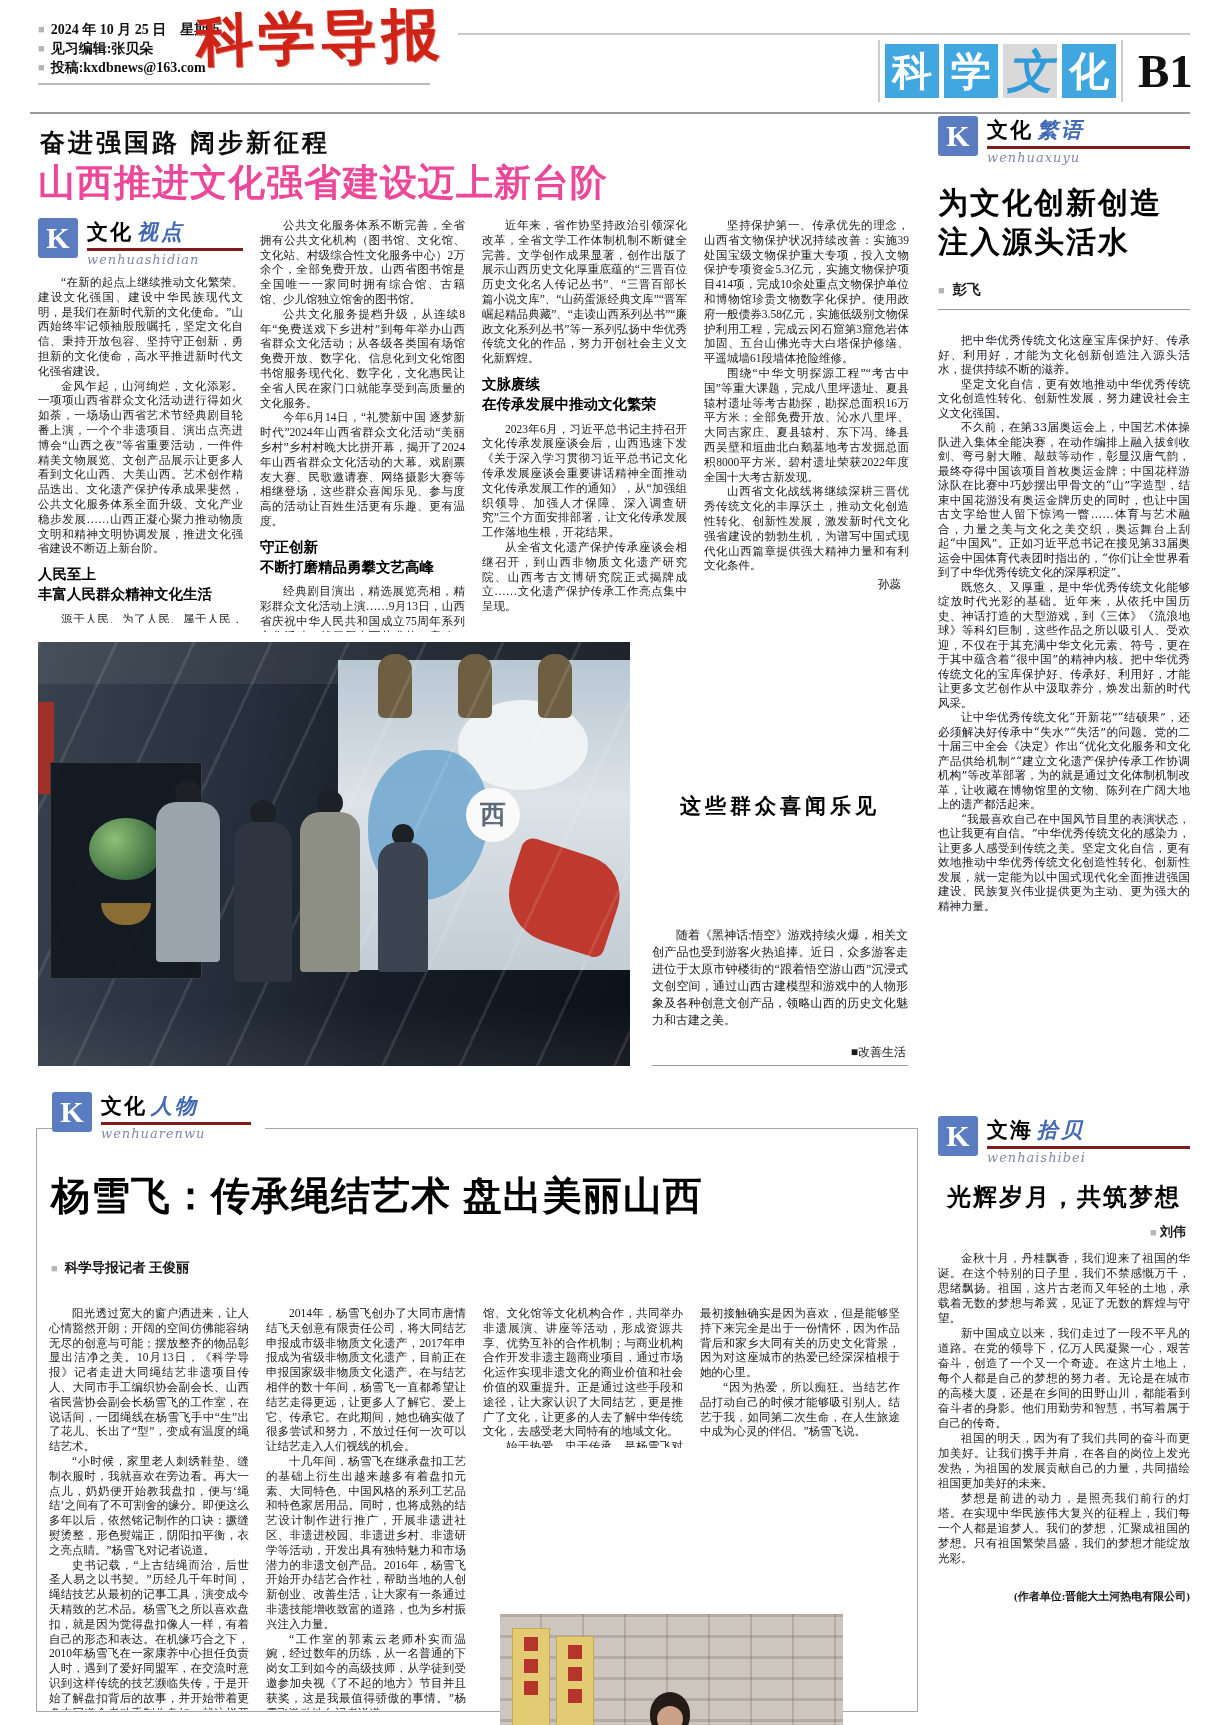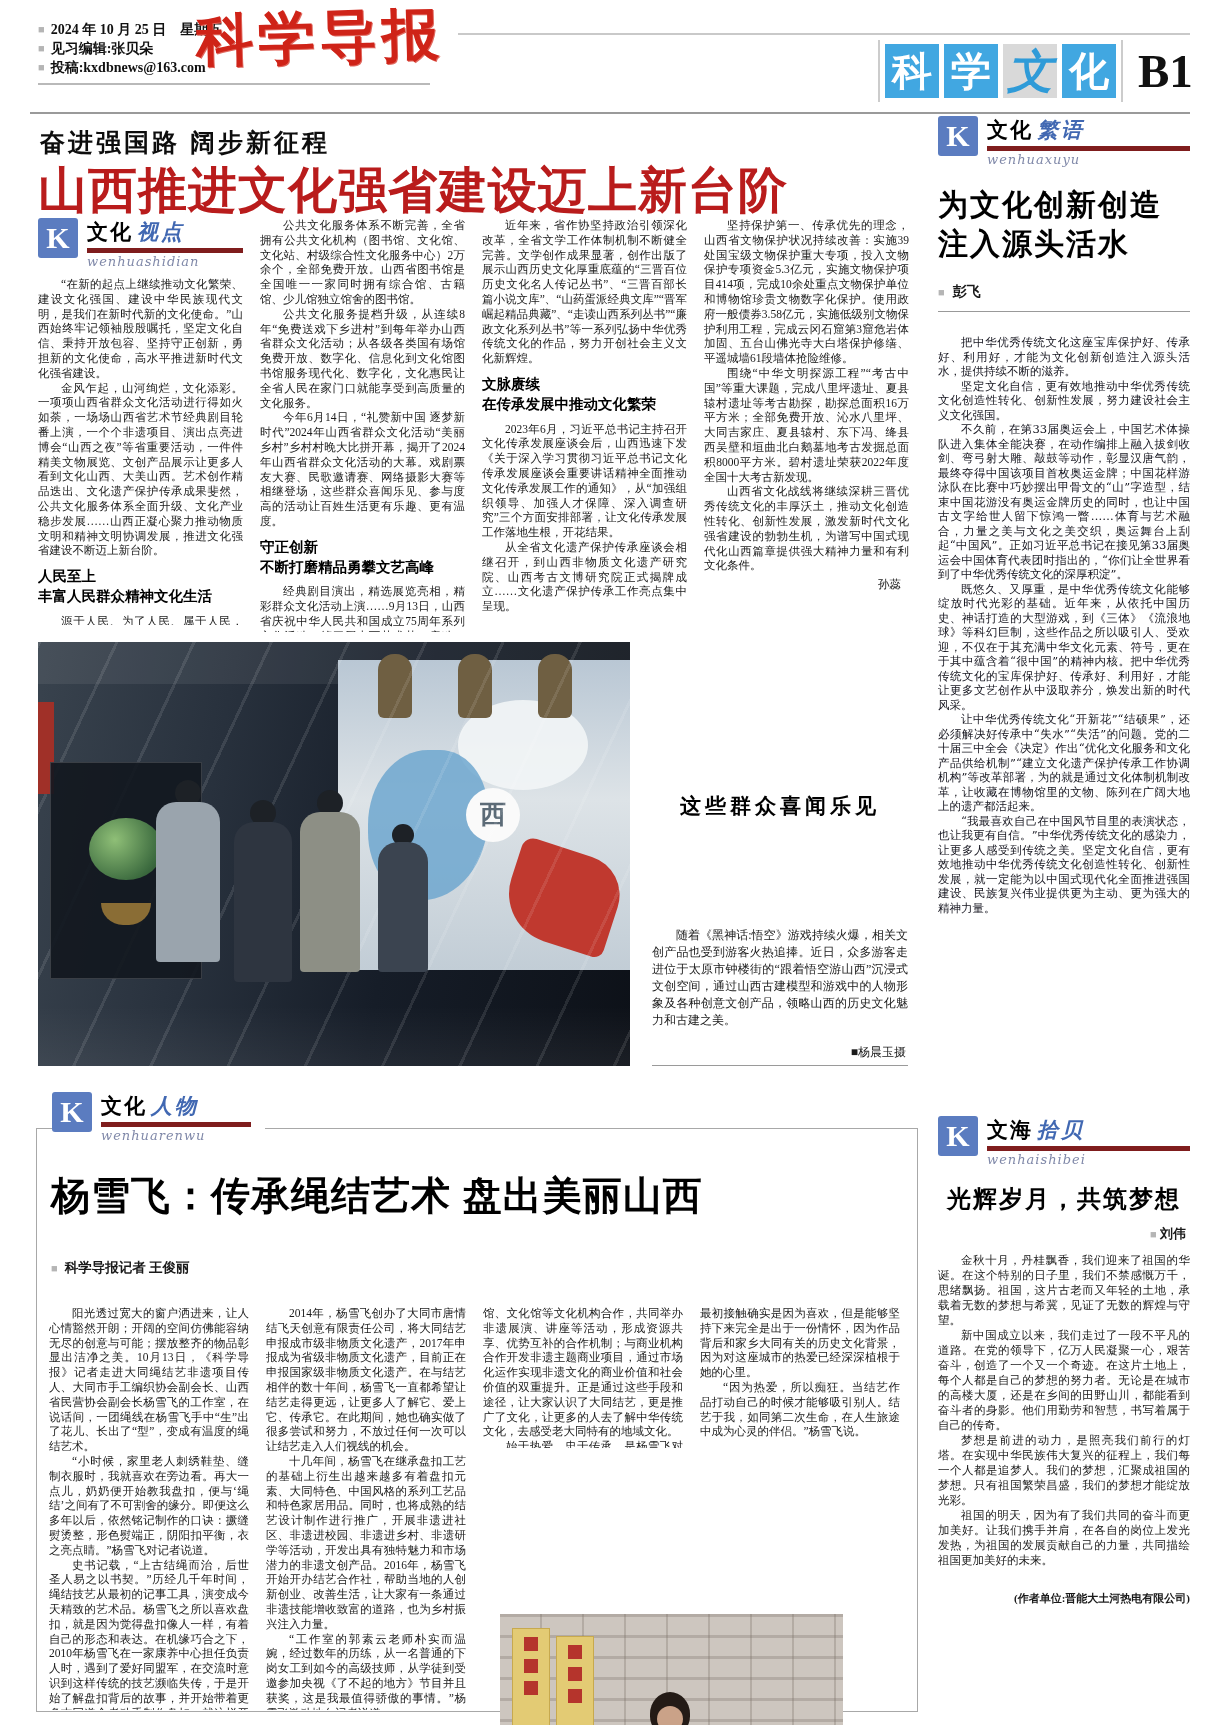--- a/index.html
+++ b/index.html
@@ -21,36 +21,36 @@
          text-align:center;font-family:"Liberation Sans",sans-serif;}
   .bchar.script{background:#d9d9d9;color:#2f9bd8;font-family:"DejaVu Serif",serif;font-style:italic;font-size:46px;}
   .pageno{font-size:47px;font-weight:bold;color:#111;font-family:"Liberation Serif",serif;margin-left:10px;}
   .hdrule{left:30px;top:112px;width:1160px;height:2px;background:#9a9a9a;}
 
   
   .taghdr{display:flex;gap:9px;align-items:flex-start;background:#fff;}
   .kbox{width:40px;height:40px;background:#5b7cc0;border-radius:3px;color:#fff;text-align:center;
         font-size:30px;line-height:40px;font-weight:bold;font-family:"Liberation Serif",serif;flex:0 0 auto;}
   .tagr{flex:1;}
-  .tagrow{display:flex;align-items:baseline;gap:4px;border-bottom:5px solid #7f1d1d;padding-bottom:2px;}
+  .tagrow{display:flex;align-items:baseline;gap:4px;border-bottom:3px solid #7f1d1d;padding-bottom:2px;}
   .tagblack{font-size:21px;font-weight:bold;color:#000;font-family:"Liberation Sans",sans-serif;letter-spacing:2px;}
   .tagscript{font-size:21px;font-weight:bold;font-style:italic;color:#4168b2;font-family:"DejaVu Serif",serif;letter-spacing:3px;}
   .pinyin{font-size:13px;font-style:italic;color:#8089a9;font-family:"DejaVu Serif",serif;letter-spacing:1px;padding-top:1px;}
 
   
   .para{font-size:11.5px;line-height:14.8px;text-align:justify;text-indent:2em;margin:0;color:#1a1a1a;}
   .para.noind{text-indent:0;}
   .para.auth{text-align:right;text-indent:0;padding-right:8px;margin-top:4px;}
   h4.sub{font-family:"Liberation Sans",sans-serif;font-size:14.5px;line-height:1.4;font-weight:bold;color:#000;
          margin:8px 0 7px;white-space:pre-line;}
   .cols{display:flex;gap:17px;}
   .col{width:205px;overflow:hidden;}
 
   .kicker{left:40px;top:126px;font-size:25px;font-weight:bold;color:#0d0d0d;letter-spacing:3px;}
-  .bigtitle{left:38px;top:158px;width:872px;font-size:49px;font-weight:bold;color:#b91c1c;letter-spacing:1px;}
+  .bigtitle{left:38px;top:158px;width:872px;font-size:37px;font-weight:bold;color:#ec4899;letter-spacing:1px;}
   .topcols{left:38px;top:218px;width:872px;height:414px;}
   .colbody{overflow:hidden;}
 
   
   .photo1{left:38px;top:642px;width:592px;height:424px;overflow:hidden;
           background:linear-gradient(100deg,#39434e 0%,#28313d 30%,#161d28 60%,#0d1118 100%);}
   .glass{position:absolute;inset:0;background:repeating-linear-gradient(115deg,rgba(255,255,255,.10) 0 3px,transparent 3px 70px);}
   .ceil{position:absolute;left:0;top:0;width:100%;height:42px;background:rgba(255,255,255,.07);}
   .case{position:absolute;left:12px;top:120px;width:150px;height:215px;background:rgba(18,24,32,.92);border:1px solid rgba(255,255,255,.16);}
   .artifact{position:absolute;left:38px;top:55px;width:74px;height:62px;border-radius:50%;
@@ -218,21 +218,21 @@
     <div class="person" style="left:340px;top:182px;">
       <div class="phead" style="width:22px;height:22px;"></div>
         <div class="pbody" style="background:#3b4450;width:50px;height:130px;"></div>
     </div>
     <div class="floor"></div>
   </div>
 
   <div class="abs cap1">
     <div class="cap1-title sans">这些群众喜闻乐见</div>
     <p class="cap1-text">随着《黑神话:悟空》游戏持续火爆，相关文创产品也受到游客火热追捧。近日，众多游客走进位于太原市钟楼街的“跟着悟空游山西”沉浸式文创空间，通过山西古建模型和游戏中的人物形象及各种创意文创产品，领略山西的历史文化魅力和古建之美。</p>
-    <div class="cap1-credit">■杨晨玉摄</div>
+    <div class="cap1-credit">■改善生活</div>
   </div>
 
   <div class="abs pbox">
     <div class="ptitle sans">杨雪飞：传承绳结艺术  盘出美丽山西</div>
     <div class="pby">
       <span class="blt">■</span>
       <span>科学导报记者 王俊丽</span>
     </div>
     <div class="pcols">
       <div class="pcol" style="left:0;top:0;height:404px;">
@@ -324,19 +324,19 @@
             <span class="tagscript">拾贝</span>
           </div>
         <div class="pinyin">wenhaishibei</div>
       </div>
     </div>
     <div class="sb2-title sans">光辉岁月，共筑梦想</div>
     <div class="sb2-author"><span class="blt">■</span> <span>刘伟</span></div>
     <div style="margin-top:10px;height:330px;overflow:hidden;">
         <p class="para">金秋十月，丹桂飘香，我们迎来了祖国的华诞。在这个特别的日子里，我们不禁感慨万千，思绪飘扬。祖国，这片古老而又年轻的土地，承载着无数的梦想与希冀，见证了无数的辉煌与守望。</p>
         <p class="para">新中国成立以来，我们走过了一段不平凡的道路。在党的领导下，亿万人民凝聚一心，艰苦奋斗，创造了一个又一个奇迹。在这片土地上，每个人都是自己的梦想的努力者。无论是在城市的高楼大厦，还是在乡间的田野山川，都能看到奋斗者的身影。他们用勤劳和智慧，书写着属于自己的传奇。</p>
+        <p class="para">祖国的明天，因为有了我们共同的奋斗而更加美好。让我们携手并肩，在各自的岗位上发光发热，为祖国的发展贡献自己的力量，共同描绘祖国更加美好的未来。</p>
         <p class="para">梦想是前进的动力，是照亮我们前行的灯塔。在实现中华民族伟大复兴的征程上，我们每一个人都是追梦人。我们的梦想，汇聚成祖国的梦想。只有祖国繁荣昌盛，我们的梦想才能绽放光彩。</p>
-        <p class="para">祖国的明天，因为有了我们共同的奋斗而更加美好。让我们携手并肩，在各自的岗位上发光发热，为祖国的发展贡献自己的力量，共同描绘祖国更加美好的未来。</p>
       </div>
     <div class="sb2-unit">(作者单位:晋能大土河热电有限公司)</div>
   </div>
 
 </div>
 
 </body></html>

